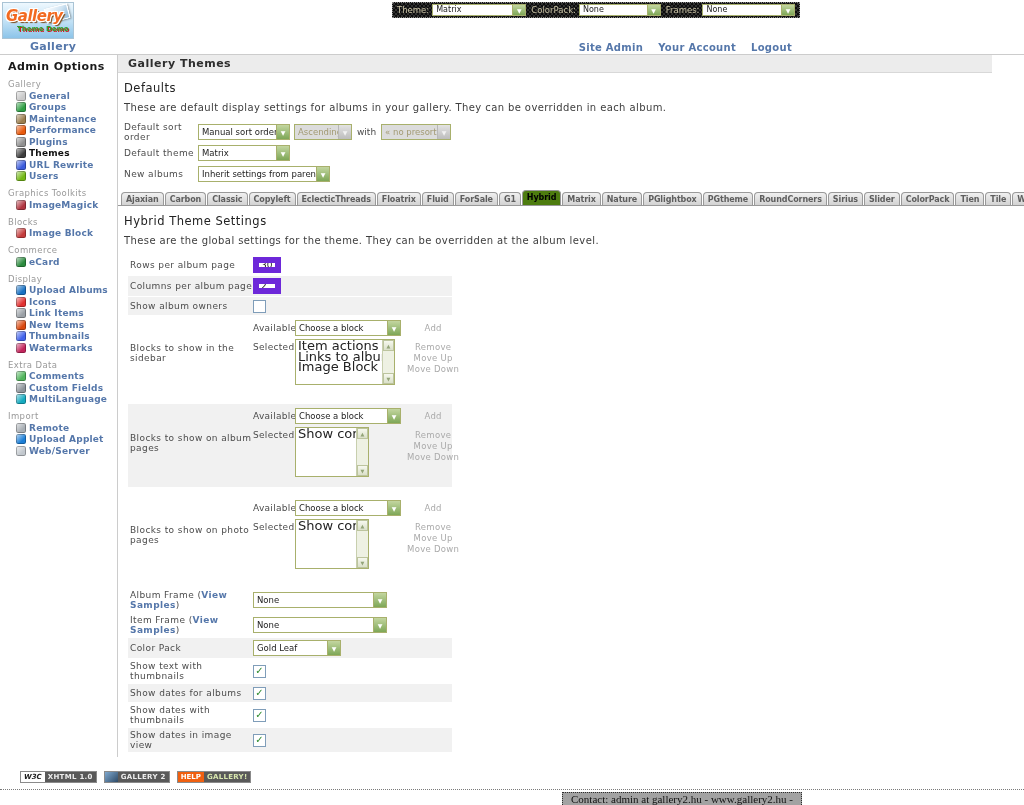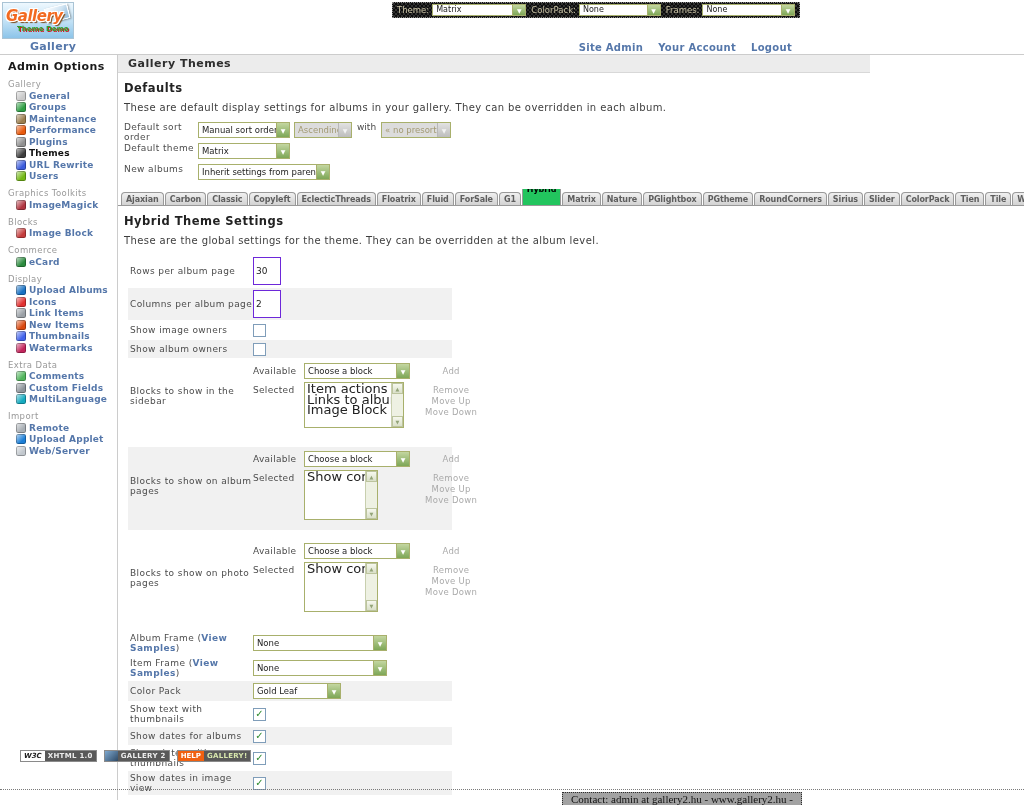--- a/index.html
+++ b/index.html
@@ -50,66 +50,66 @@
 .sel-text{flex:1;min-width:0;padding:2px 3px 0;font-size:8.5px;color:#222;white-space:nowrap;overflow:hidden}
 .sel-btn{width:13px;flex:none;display:flex;align-items:center;justify-content:center;
   background:linear-gradient(180deg,#c3d6a0,#7ea757);border-left:1px solid #a8b06c;color:#fff;font-size:6px}
 .sel.disabled{background:#dcdcdc}
 .sel.disabled .sel-text{color:#a39a74}
 .sel.disabled .sel-btn{background:linear-gradient(180deg,#e2e2e2,#bdbdbd);color:#f2f2f2;border-left-color:#b8b8b8}
 .btn{background:#f3f3f3;border:1px solid #7e7e7e;box-shadow:inset 1px 1px 0 #fff,1px 1px 0 #b5b5b5;
   font-family:inherit;font-size:10.5px;color:#333;letter-spacing:.3px;padding:2px 9px;height:19px;cursor:pointer}
 .cb{width:13px;height:13px;border:1px solid #7f9db9;background:#fff;display:inline-flex;align-items:center;
   justify-content:center;font-size:10px;font-weight:bold;color:#2d8a2d;line-height:1;cursor:pointer}
-input.txt{width:28px;height:28px;border:1px solid #6d28d9;font-family:inherit;font-size:9px;padding:0 2px;color:#222}
-
-
-.page-title-bar{width:752px;height:18px;background:#ececec;border-bottom:1px solid #d8d8d8;
+input.txt{width:28px;height:16px;border:6px solid #6d28d9;font-family:inherit;font-size:9px;padding:0 2px;color:#222}
+
+
+.page-title-bar{width:874px;height:18px;background:#ececec;border-bottom:1px solid #d8d8d8;
   display:flex;align-items:center;padding-left:10px;font-size:11px;font-weight:bold;color:#2e2e2e;letter-spacing:.5px}
 .section{padding-left:6px}
-.sec-title{font-size:11.5px;font-weight:bold;color:#222;letter-spacing:.5px;margin:8px 0 7px}
+.sec-title{font-size:11.5px;font-weight:normal;color:#222;letter-spacing:.5px;margin:8px 0 7px}
 .sec-desc{font-size:10px;color:#3d3d3d;letter-spacing:.4px;margin-bottom:9px}
-.drow{display:flex;align-items:flex-start;height:20px;margin-bottom:1px}
+.drow{display:flex;align-items:center;height:20px;margin-bottom:1px}
 .drow-label{width:74px;flex:none;font-size:9px;letter-spacing:.4px;color:#4c4c4c}
 .with{margin:0 5px;font-size:9px;color:#4c4c4c}
 .save-band{width:808px;background:#ececec;border-top:1px solid #c9c9c9;border-bottom:1px solid #ddd;
   margin-top:8px;padding:4px 0 4px 6px;display:flex;align-items:center;gap:9px}
 
 
 .tabs{display:flex;align-items:flex-end;height:17px;margin-top:5px;padding-left:3px;
   border-bottom:1px solid #999;overflow:hidden;white-space:nowrap}
 .tab{flex:none;font-size:8px;font-weight:bold;color:#5e5e5e;letter-spacing:-.1px;
   background:linear-gradient(180deg,#f0f0f0,#d2d2d2);border:1px solid #999;border-bottom:none;
   border-radius:4px 4px 0 0;padding:2px 4px 1px;margin-right:1px;cursor:pointer}
-.tab.active{background:#22c55e;color:#000;margin-bottom:-1px;padding-bottom:12px}
+.tab.active{background:#4d7c0f;color:#000;margin-bottom:-1px;padding-bottom:4px}
 
 
 .settings{margin-left:4px;width:324px}
 .srow{display:flex;align-items:center;min-height:18px;margin-bottom:1px;padding:2px 2px}
 .srow.shaded{background:#f1f1f1}
 .srow.gap{margin-top:9px}
 .srow-label{width:123px;flex:none;font-size:9px;letter-spacing:.4px;color:#4c4c4c}
 .vs-link{color:#5577aa;font-weight:bold}
 .type-blocks{padding-bottom:10px;padding-top:4px}
-.blocks-right{flex:1;display:grid;grid-template-columns:38px 108px 1fr;gap:3px 13px;align-items:start}
+.blocks-right{flex:1;display:grid;grid-template-columns:38px 108px 1fr;gap:3px 4px;align-items:start}
 .b-sub{font-size:9px;color:#4c4c4c;letter-spacing:.3px;text-align:right;margin-top:3px}
 .b-links{text-align:center;font-size:8.5px;color:#aaa;letter-spacing:.3px;margin-top:3px;white-space:nowrap}
 .b-link{line-height:11px;cursor:pointer}
 .listbox{display:inline-flex;border:1px solid #a8b06c;background:#fff}
 .lb-wide{width:100px;height:46px}
 .lb-narrow{width:74px;height:50px}
 .lb-items{flex:1;min-width:0;padding:1px 2px;font-size:13px;color:#222;line-height:10.5px;overflow:hidden}
 .lb-item{white-space:nowrap;cursor:pointer}
 .lb-scroll{width:12px;flex:none;display:flex;flex-direction:column;justify-content:space-between;
   background:#eef1e3;border-left:1px solid #c8cfae}
 .lb-arr{height:11px;display:flex;align-items:center;justify-content:center;font-size:5px;color:#93a478;
   background:linear-gradient(180deg,#f6f8ee,#dae0c9);border:1px solid #bcc49e;cursor:pointer}
 
 
-.badges{position:absolute;left:20px;top:750px;display:flex;gap:7px}
+.badges{position:absolute;left:20px;top:771px;display:flex;gap:7px}
 .badge{display:inline-flex;height:12px;border:1px solid #8a8a8a;font-size:7px;font-weight:bold;
   line-height:1;cursor:pointer}
 .b-left,.b-right{display:flex;align-items:center;padding:0 3px}
 .badge-w3c .b-left{background:#fff;color:#222;font-style:italic}
 .badge-w3c .b-right{background:#595959;color:#ededed;letter-spacing:.3px}
 .badge-g2 .b-left{background:linear-gradient(135deg,#7fa9d0,#2e4a66);min-width:13px}
 .badge-g2 .b-right{background:#595959;color:#ededed;letter-spacing:.3px}
 .badge-help .b-left{background:#f06010;color:#fff}
 .badge-help .b-right{background:#595959;color:#d9e8ae;letter-spacing:.3px}
 .foot-line{position:absolute;left:0;top:789px;width:1024px;border-top:1px dotted #7a7a7a}
@@ -329,24 +329,20 @@
       <div class="sec-desc">These are the global settings for the theme. They can be overridden at the album level.</div>
       <div class="settings" id="settings-rows">
           <div class="srow type-text">
             <span class="srow-label">Rows per album page</span>
             <input class="txt" type="text" value="30" style="">
           </div>
           <div class="srow type-text shaded">
             <span class="srow-label">Columns per album page</span>
             <input class="txt" type="text" value="2" style="">
           </div>
-          <div class="srow type-checkbox">
-            <span class="srow-label">Show image owners</span>
-            <span class="cb"></span>
-          </div>
           <div class="srow type-checkbox shaded">
             <span class="srow-label">Show album owners</span>
             <span class="cb"></span>
           </div>
           <div class="srow type-blocks">
             <span class="srow-label">Blocks to show in the sidebar</span>
             <span class="blocks-right">
               <span class="b-sub">Available</span>
               <span class="b-ctl"><span class="sel" style="width: 106px;">
                   <span class="sel-text">Choose a block</span>

